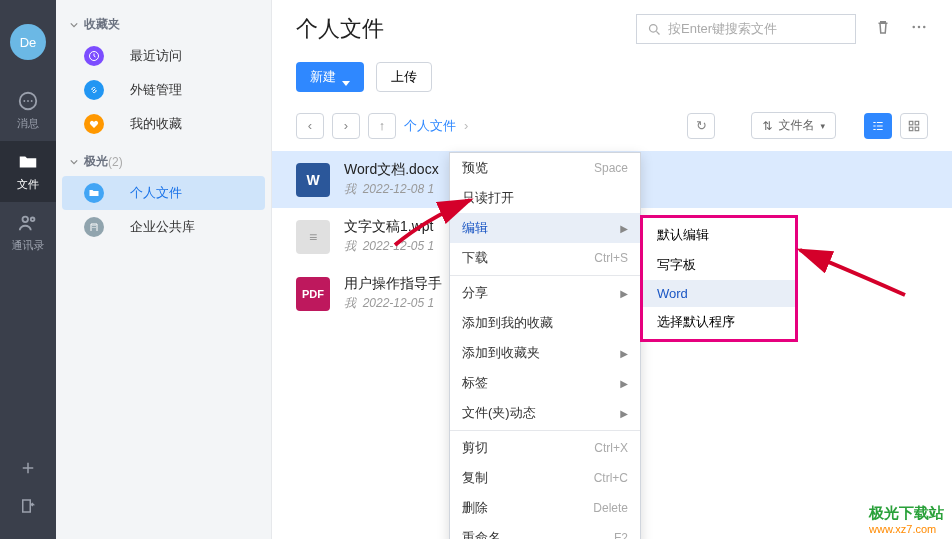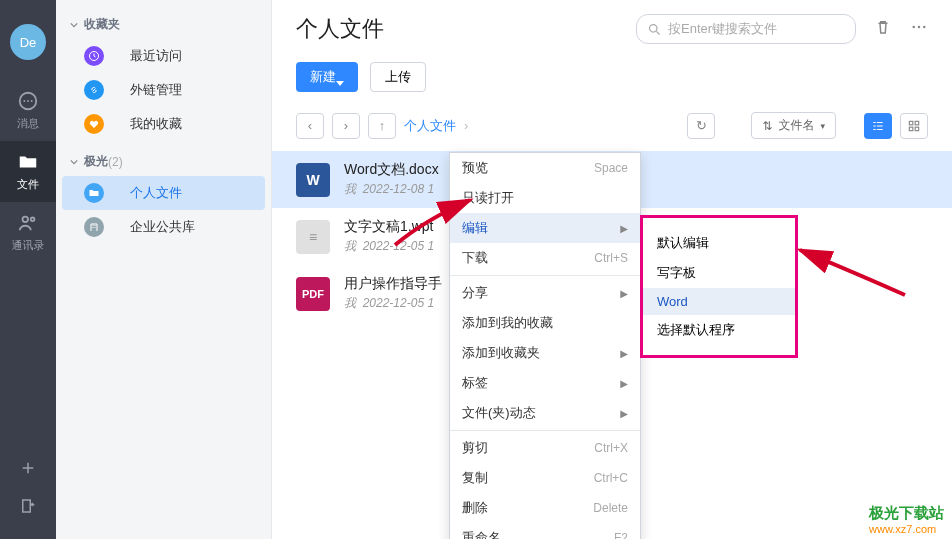--- a/index.html
+++ b/index.html
@@ -27,27 +27,27 @@
 .ic-link  { background: #2196f3; }
 .ic-heart { background: #ff9800; }
 .ic-folder{ background: #42a5f5; }
 .ic-build { background: #90a4ae; }
 .side-icon svg { width: 12px; height: 12px; fill: #fff; }
 
 
 .main { flex: 1; display: flex; flex-direction: column; position: relative; }
 .main-header { display: flex; align-items: center; padding: 14px 24px 10px; }
 .page-title { font-size: 22px; color: #222; flex: 0 0 auto; margin-right: auto; }
-.search-box { display: flex; align-items: center; border: 1px solid #d0d5dd; border-radius: 12px; padding: 5px 10px; width: 220px; color: #aaa; font-size: 13px; }
+.search-box { display: flex; align-items: center; border: 1px solid #d0d5dd; border-radius: 0; padding: 5px 10px; width: 220px; color: #aaa; font-size: 13px; }
 .search-box svg { width: 15px; height: 15px; margin-right: 6px; fill: #aaa; }
 .header-icons { display: flex; align-items: center; gap: 18px; margin-left: 18px; color: #888; }
 .header-icons span { cursor: pointer; }
 
 .toolbar { display: flex; align-items: center; padding: 8px 24px 14px; gap: 12px; }
-.btn-new { background: #2f88ff; color: #fff; border-radius: 4px; padding: 6px 14px; font-size: 13px; display: flex; align-items: flex-end; cursor: pointer; }
+.btn-new { background: #2f88ff; color: #fff; border-radius: 4px; padding: 6px 14px; font-size: 13px; display: flex; align-items: flex-end; gap: 6px; cursor: pointer; }
 .btn-new .tri { width: 0; height: 0; border-left: 4px solid transparent; border-right: 4px solid transparent; border-top: 5px solid #fff; }
 .btn-upload { border: 1px solid #d0d5dd; border-radius: 4px; padding: 5px 14px; font-size: 13px; background: #fff; cursor: pointer; }
 
 .pathbar { display: flex; align-items: center; padding: 6px 24px 10px; gap: 8px; font-size: 13px; color: #666; }
 .nav-btn { width: 28px; height: 26px; border: 1px solid #d0d5dd; border-radius: 4px; background: #fff; display: flex; align-items: center; justify-content: center; cursor: pointer; color: #888; }
 .crumb { color: #2f88ff; cursor: pointer; }
 .pathbar .spacer { flex: 1; }
 .sort-btn { border: 1px solid #d0d5dd; border-radius: 4px; padding: 4px 10px; font-size: 12px; display: flex; align-items: center; gap: 6px; cursor: pointer; }
 .view-btn { width: 28px; height: 26px; border-radius: 4px; display: flex; align-items: center; justify-content: center; cursor: pointer; }
 .view-btn.active { background: #2f88ff; color: #fff; }
@@ -66,21 +66,21 @@
 
 
 .ctxmenu { position: absolute; left: 449px; top: 152px; width: 192px; background: #fff; border: 1px solid #d0d5dd; box-shadow: 0 4px 12px rgba(0,0,0,0.15); font-size: 13px; color: #333; z-index: 10; }
 .ctxmenu .mi { display: flex; align-items: center; justify-content: space-between; padding: 6px 12px; cursor: pointer; gap: 40px; }
 .ctxmenu .mi.hover { background: #e8eef7; color: #1a56c4; }
 .ctxmenu .sep { height: 1px; background: #e5e7eb; margin: 2px 0; }
 .ctxmenu .shortcut { color: #aaa; font-size: 12px; }
 .ctxmenu .arrow { color: #888; font-size: 10px; }
 
 
-.submenu { position: absolute; left: 640px; top: 215px; width: 158px; background: #fff; border: 3px solid #e6007e; font-size: 13px; z-index: 11; padding: 10px 0; }
+.submenu { position: absolute; left: 640px; top: 215px; width: 158px; background: #fff; border: 3px solid #e6007e; font-size: 13px; z-index: 11; padding: 2px 0; }
 .submenu .smi { padding: 6px 14px; cursor: pointer; }
 .submenu .smi.hover { background: #e8eef7; color: #1a56c4; }
 
 
 .ann-arrow { position: absolute; z-index: 20; pointer-events: none; }
 
 
 .watermark { position: absolute; right: 8px; bottom: 4px; font-size: 11px; z-index: 30; }
 .watermark .top { color: #2aa13a; font-weight: bold; font-size: 15px; }
 .watermark .bot { color: #ff8a00; }

